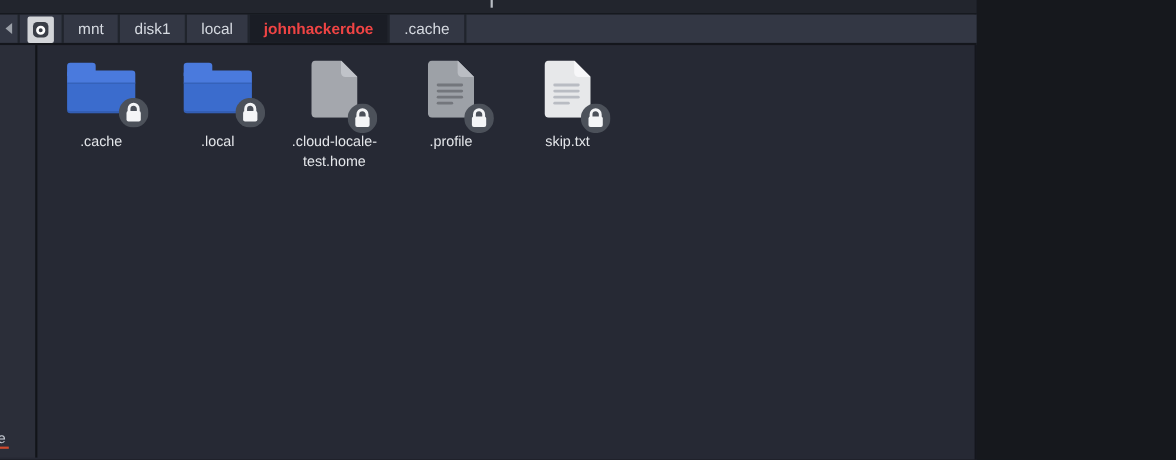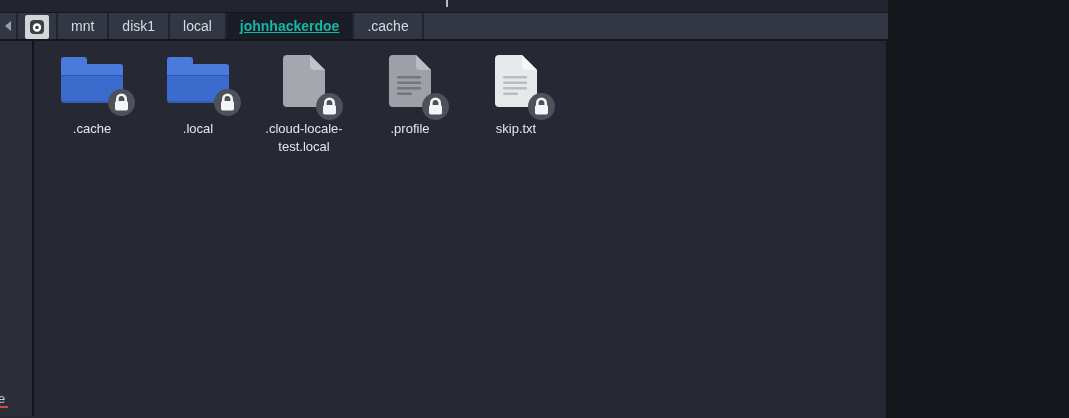--- a/index.html
+++ b/index.html
@@ -32,21 +32,21 @@
   .pathbar-sep { width:2px; background:#20242c; }
   .drive-button {
     width:24px; height:24px; margin:2px 7px; background:#d3d5d9; border-radius:2px;
     display:flex; align-items:center; justify-content:center; cursor:pointer;
   }
   .crumbs { display:flex; align-items:stretch; }
   .crumb {
     display:flex; align-items:center; padding:0 13px;
     font-size:14px; color:#d6dae1; cursor:pointer; border-right:2px solid #20242c;
   }
-  .crumb.active { background:#1a1d25; color:#14b8a6; font-weight:bold;text-decoration:underline; }
+  .crumb.active { background:#1a1d25; color:#ef4444; font-weight:bold; }
   
   .content { display:flex; height:375px; }
   .side-strip {
     width:34px; background:#2b2e39; border-right:2px solid #121419;
     position:relative; flex:none;
   }
   .partial-text {
     position:absolute; left:-2px; bottom:11px; font-size:13px; color:#c7ccd4; line-height:1;
   }
   .partial-underline {
@@ -174,21 +174,21 @@
               <path class="page" d="M4 0 H27 L42 15 V48 a4 4 0 0 1 -4 4 H4 a4 4 0 0 1 -4 -4 V4 a4 4 0 0 1 4 -4 Z"></path>
               <path class="fold" d="M27 0 L42 15 H31 a4 4 0 0 1 -4 -4 Z"></path>
             </svg>
             <svg class="emblem" viewBox="0 0 27 27">
               <circle cx="13.5" cy="13.5" r="13.5" fill="#4c515a"></circle>
               <path d="M9.3 13 v-3 a4.2 4.2 0 0 1 8.4 0 V13" stroke="#f4f5f7" stroke-width="2.6" fill="none"></path>
               <rect x="7" y="12" width="13" height="9.5" rx="1.8" fill="#f4f5f7"></rect>
             </svg>
           </div>
         </div>
-        <div class="file-label">.cloud-locale-test.local</div>
+        <div class="file-label">.cloud-locale-test.home</div>
       </div>
 
       <div class="file-item">
         <div class="icon-area">
           <div class="doc-emblem-holder">
             <svg class="doc doc-dim" width="42" height="52" viewBox="0 0 42 52">
               <path class="page" d="M4 0 H27 L42 15 V48 a4 4 0 0 1 -4 4 H4 a4 4 0 0 1 -4 -4 V4 a4 4 0 0 1 4 -4 Z"></path>
               <path class="fold" d="M27 0 L42 15 H31 a4 4 0 0 1 -4 -4 Z"></path>
               <rect class="tline" x="8" y="21" width="24" height="2.6" rx="1.3"></rect>
               <rect class="tline" x="8" y="26.5" width="24" height="2.6" rx="1.3"></rect>

